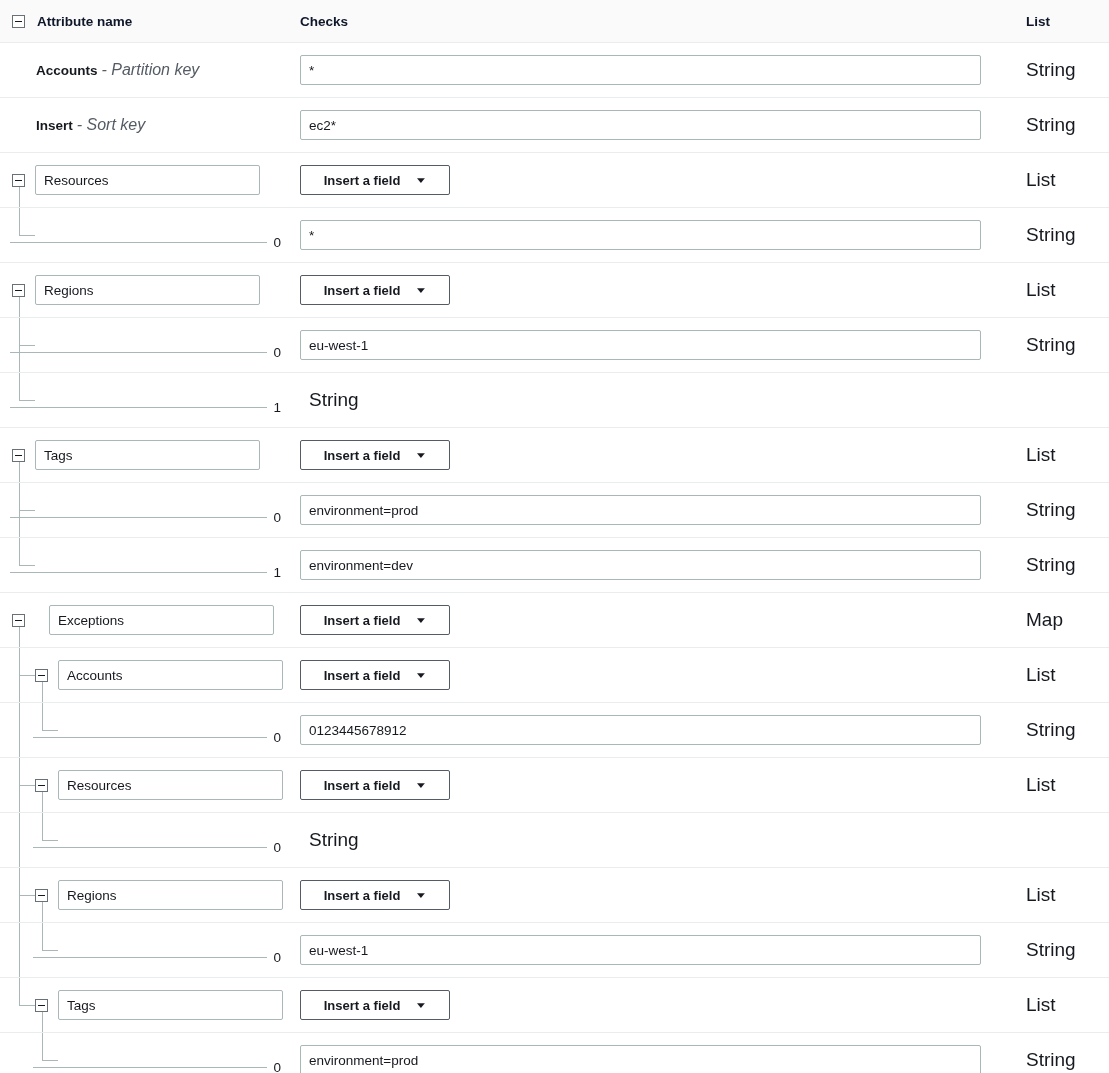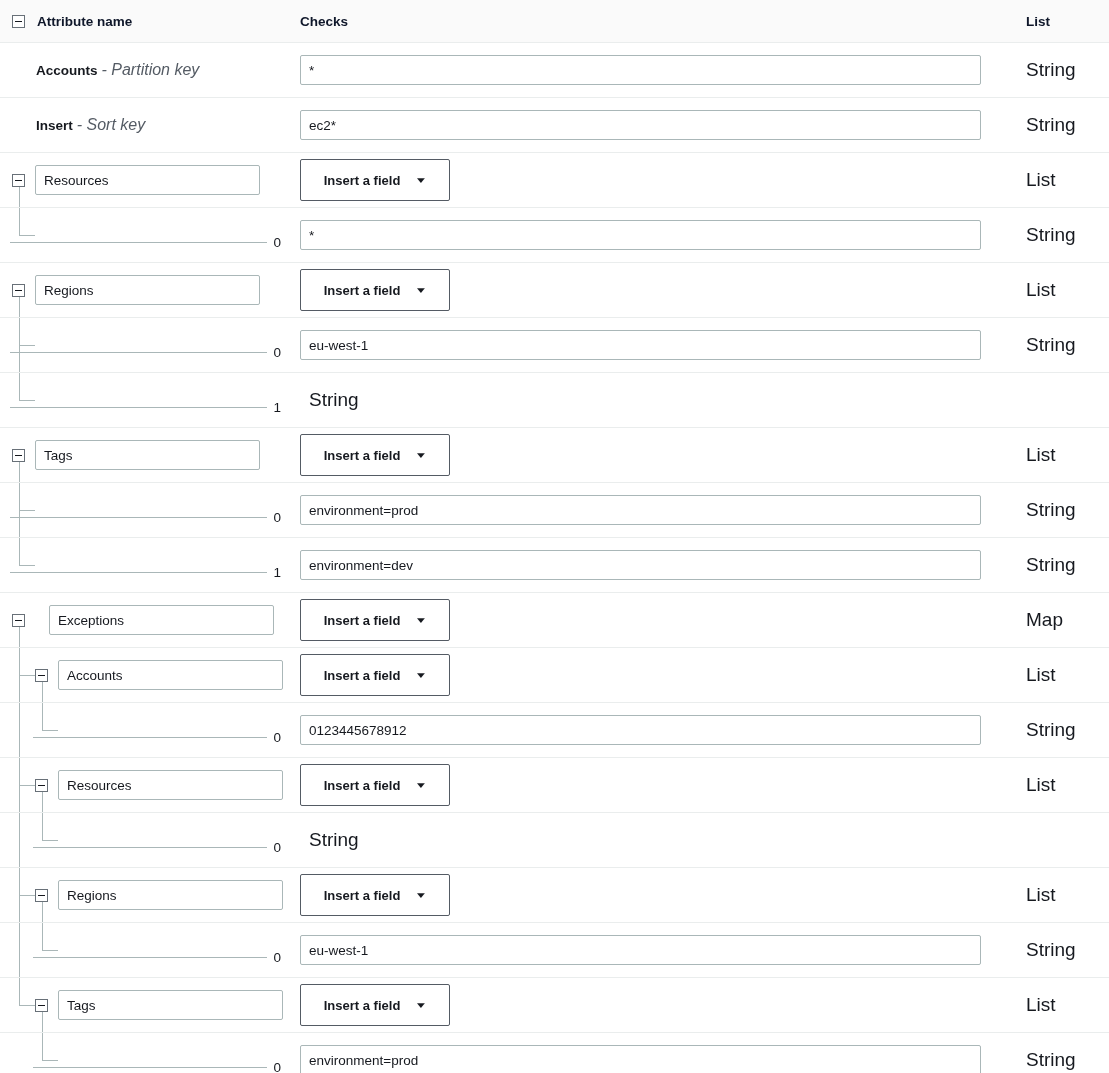--- a/index.html
+++ b/index.html
@@ -126,21 +126,21 @@
     background: #fff;
     resize: none;
     overflow: hidden;
     outline: none;
     line-height: 20px;
     display: block;
   }
 
   
   .insertbtn {
-    height: 42px;
+    height: 30px;
     min-width: 150px;
     border: 1px solid #545b64;
     border-radius: 2px;
     background: #ffffff;
     color: #16191f;
     font-size: 13px;
     font-weight: bold;
     font-family: "Liberation Sans", sans-serif;
     display: inline-flex;
     align-items: center;

